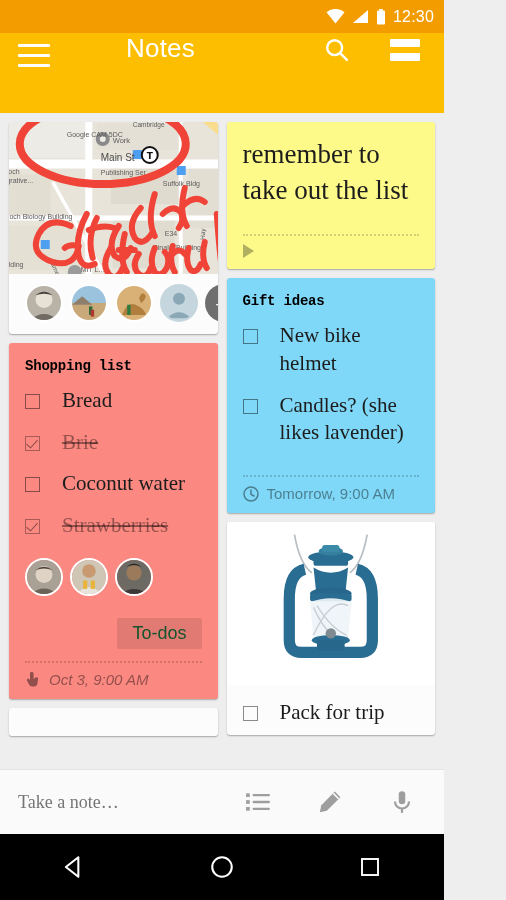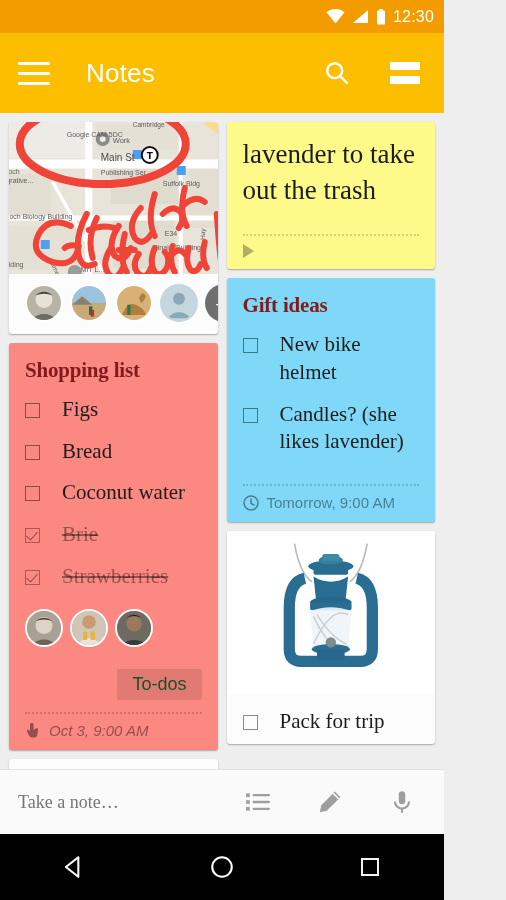--- a/index.html
+++ b/index.html
@@ -16,21 +16,21 @@
     height: 33px; background: #f39c00; flex: 0 0 33px;
     display: flex; align-items: center; justify-content: flex-end;
     padding-right: 10px; gap: 7px;
   }
   .sb-icon { display: block; }
   .sb-time { color: #ffffff; font-size: 16px; letter-spacing: .2px; }
 
   
   .appbar {
     height: 80px; background: #fdbe00; flex: 0 0 80px;
-    display: flex; align-items: center; padding: 0 18px;
+    display: flex; align-items: flex-start; padding: 0 18px; gap: 40px;
   }
   .menu-btn { width: 44px; height: 44px; display: flex; flex-direction: column;
               justify-content: center; gap: 7px; cursor: pointer; }
   .menu-btn i { display: block; height: 3px; background: #fff; border-radius: 1px; width: 32px; }
   .appbar-title { color: #ffffff; font-size: 26px; margin-left: 24px; flex: 1; letter-spacing: .2px; }
   .appbar-actions { display: flex; align-items: center; gap: 36px; padding-right: 6px; }
   .ic-btn { width: 34px; height: 34px; display: flex; align-items: center; justify-content: center; cursor: pointer; }
   .view-toggle { width: 30px; display: flex; flex-direction: column; gap: 6px; cursor: pointer; }
   .view-toggle i { display: block; height: 8px; background: #fff; border-radius: 1px; }
 
@@ -43,22 +43,22 @@
     border-radius: 3px; overflow: hidden;
     box-shadow: 0 1px 2px rgba(0,0,0,.22), 0 1px 1px rgba(0,0,0,.10);
     position: relative;
   }
   .note-white { background: #fcfcfc; }
   .note-yellow { background: #fdfa8a; }
   .note-blue { background: #7fd8f7; }
   .note-salmon { background: #fb8881; }
 
   .note-body { padding: 15px 16px 10px 16px; }
-  .note-title { font-family: Liberation Serif, serif; font-weight: bold; font-size: 21px;
-                color: #7f1d1d; margin-bottom: 13px; letter-spacing: -.2px; }
+  .note-title { font-family: Liberation Mono, monospace; font-weight: bold; font-size: 14px;
+                color: #000000; margin-bottom: 13px; letter-spacing: -.2px; }
   .note-text { font-family: "Liberation Serif", serif; font-size: 27px; line-height: 1.32;
                color: #1c1c1c; }
 
   
   .check-row { display: flex; align-items: flex-start; gap: 22px; margin-bottom: 14px; }
   .cbox { flex: 0 0 auto; width: 15px; height: 15px; border: 1.6px solid rgba(0,0,0,.45);
           margin-top: 7px; position: relative; background: transparent; }
   .cbox.checked::after {
     content: ""; position: absolute; left: 3px; top: 0px; width: 5px; height: 10px;
     border: solid rgba(0,0,0,.45); border-width: 0 1.8px 1.8px 0; transform: rotate(42deg);
@@ -262,33 +262,29 @@
             <div class="av plus">+2</div>
           </div>
         </div>
 
         <div class="note note-salmon">
           <div class="note-body">
             <div class="note-title">Shopping list</div>
 
             <div class="check-row">
               <span class="cbox"></span>
-              <span class="check-label">Figs</span>
-            </div>
-            <div class="check-row">
-              <span class="cbox"></span>
               <span class="check-label">Bread</span>
+            </div>
+            <div class="check-row done">
+              <span class="cbox checked"></span>
+              <span class="check-label">Brie</span>
             </div>
             <div class="check-row">
               <span class="cbox"></span>
               <span class="check-label">Coconut water</span>
-            </div>
-            <div class="check-row done">
-              <span class="cbox checked"></span>
-              <span class="check-label">Brie</span>
             </div>
             <div class="check-row done">
               <span class="cbox checked"></span>
               <span class="check-label">Strawberries</span>
             </div>
 
             <div class="avatars tight">
               <div class="av">
                 <svg width="100%" height="100%" viewBox="0 0 40 40">
                   <rect width="40" height="40" fill="#a9a096"></rect>
@@ -330,21 +326,21 @@
           </div>
         </div>
 
         <div class="note note-white" style="height:28px"></div>
       </div>
 
       <div class="col">
 
         <div class="note note-yellow">
           <div class="note-body" style="padding-bottom:22px">
-            <div class="note-text">lavender to take out the trash</div>
+            <div class="note-text">remember to take out the list</div>
           </div>
           <div class="dotted-sep"></div>
           <div class="note-footer">
             <span class="play-tri"></span>
           </div>
         </div>
 
         <div class="note note-blue">
           <div class="note-body">
             <div class="note-title">Gift ideas</div>

